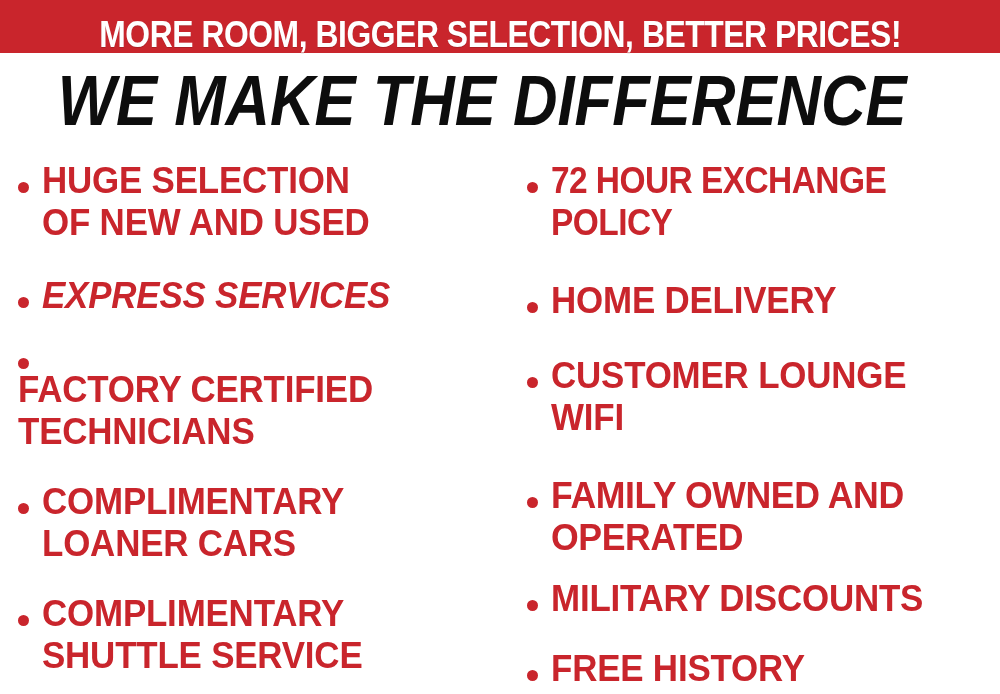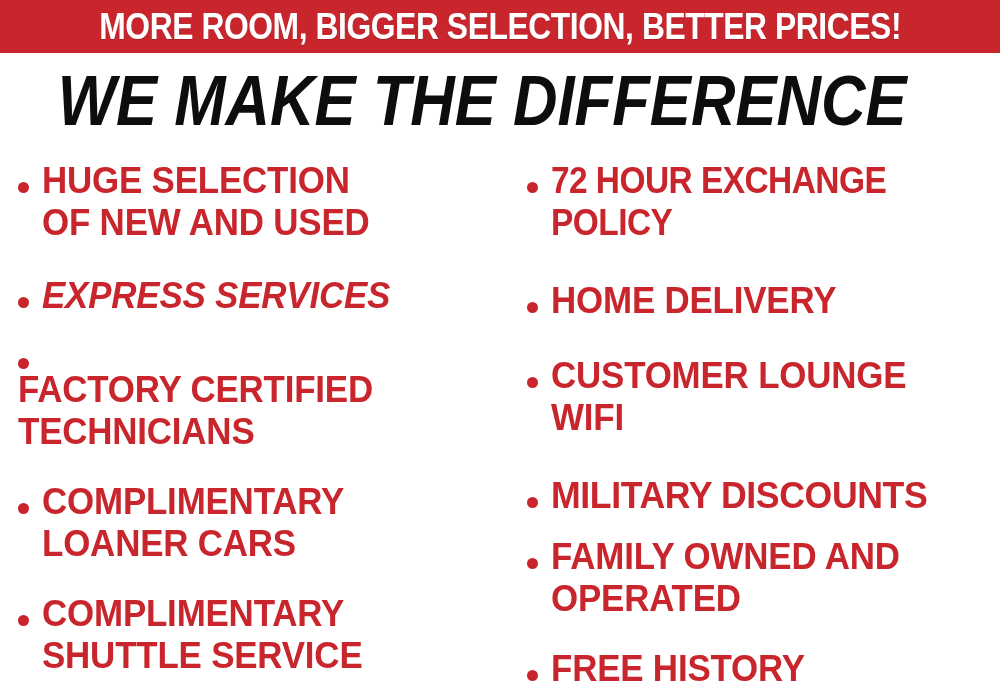--- a/index.html
+++ b/index.html
@@ -19,21 +19,21 @@
 
   
   .banner {
     position: absolute;
     left: 0;
     top: 0;
     width: 1000px;
     height: 53px;
     background: #c9252c;
     display: flex;
-    align-items: center;
+    align-items: flex-end;
     justify-content: center;
   }
   .banner-text {
     color: #ffffff;
     font-family: "Liberation Sans", sans-serif;
     font-weight: bold;
     font-size: 37px;
     line-height: 37px;
     letter-spacing: -0.5px;
     transform: scaleX(0.86);
@@ -189,31 +189,31 @@
       </div>
 
       <div class="bullet-item">
         <span class="bullet-dot"></span>
         <span class="bullet-text">CUSTOMER LOUNGE
 WIFI</span>
       </div>
 
       <div class="bullet-item">
         <span class="bullet-dot"></span>
-        <span class="bullet-text">MILITARY DISCOUNTS</span>
-      </div>
-
-      <div class="bullet-item">
-        <span class="bullet-dot"></span>
         <span class="bullet-text">FAMILY OWNED AND
 OPERATED</span>
       </div>
 
       <div class="bullet-item">
         <span class="bullet-dot"></span>
+        <span class="bullet-text">MILITARY DISCOUNTS</span>
+      </div>
+
+      <div class="bullet-item">
+        <span class="bullet-dot"></span>
         <span class="bullet-text">FREE HISTORY
 REPORTS</span>
       </div>
 
     </div>
 
   </div>
 
 </div>
 

